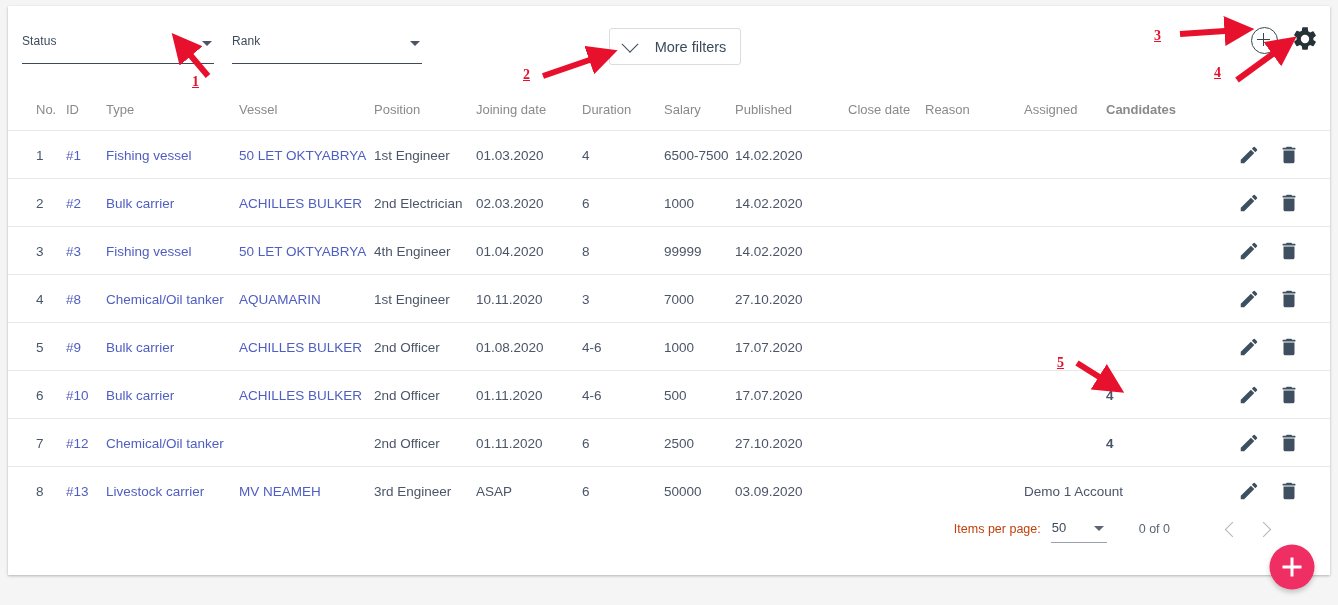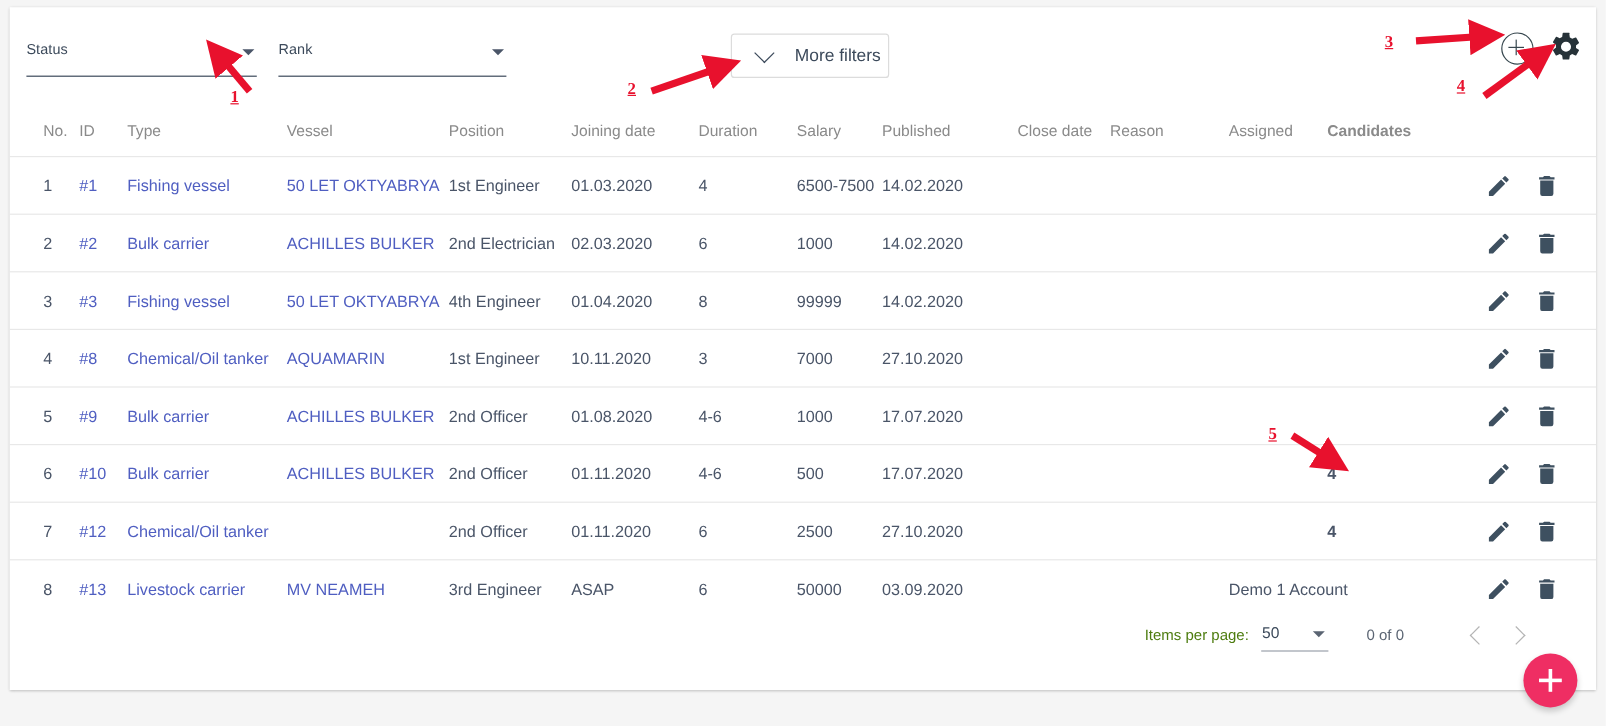--- a/index.html
+++ b/index.html
@@ -94,21 +94,21 @@
 
   .more-filters {
     position: absolute;
     left: 601px; top: 22px;
     width: 132px; height: 37px;
     border: 1px solid #dcdcdc;
     border-radius: 3px;
     background: #ffffff;
     display: flex;
     align-items: center;
-    justify-content: flex-end;
+    justify-content: center;
     gap: 19px;
     cursor: pointer;
     font-family: inherit;
   }
   .chev-down {
     width: 11px; height: 11px;
     border-right: 1.8px solid #3c4a5b;
     border-bottom: 1.8px solid #3c4a5b;
     transform: rotate(45deg) translate(-2px,-2px);
     flex: none;
@@ -210,21 +210,21 @@
     height: 48px;
     display: flex;
     align-items: center;
     justify-content: flex-end;
     padding-right: 48px;
     box-sizing: border-box;
     gap: 0;
   }
   .pg-label {
     font-size: 12.5px;
-    color: #4d7c0f;
+    color: #c2410c;
     margin-right: 10px;
   }
   .pg-select {
     position: relative;
     width: 56px;
     height: 26px;
     border-bottom: 1px solid #9aa1ab;
     margin-right: 32px;
     cursor: pointer;
   }

